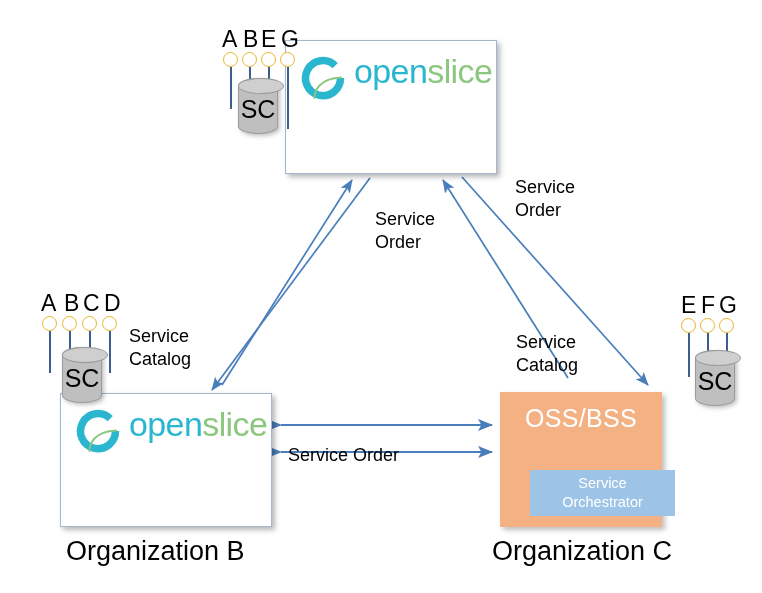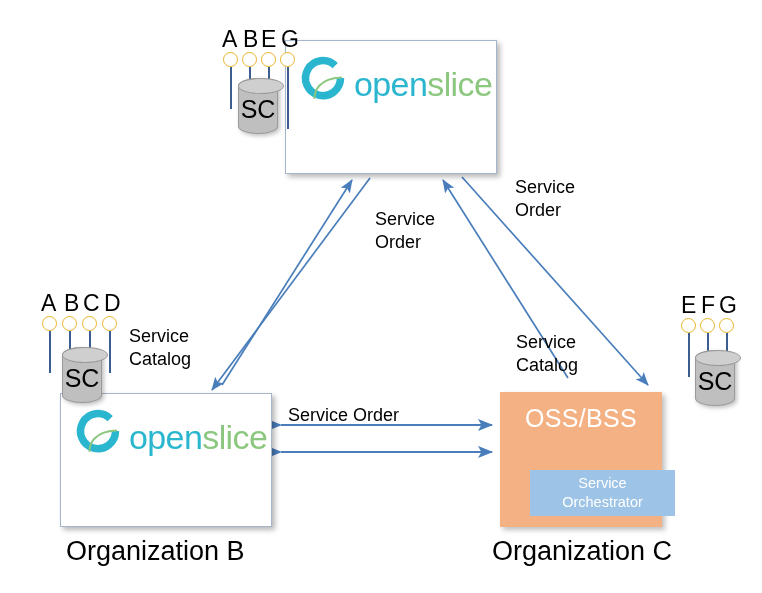--- a/index.html
+++ b/index.html
@@ -58,21 +58,21 @@
     justify-content: center;
     color: #ffffff;
     font-size: 14.5px;
     line-height: 19px;
   }
 
   
   .openslice-logo {
     position: absolute;
     display: flex;
-    align-items: flex-end;
+    align-items: flex-start;
   }
   #org-a-logo { left: 297px; top: 52px; }
   #org-b-logo { left: 72px;  top: 405px; }
   .logo-mark { width: 52px; height: 52px; display: block; }
   .logo-word {
     font-size: 34px;
     letter-spacing: -0.6px;
     margin-left: 5px;
     white-space: nowrap;
   }
@@ -287,15 +287,15 @@
     <div>Service</div>
     <div>Order</div>
   </div>
 
   <div class="edge-label" style="left:516px; top:331px;">
     <div>Service</div>
     <div>Catalog</div>
   </div>
 
 
-  <div class="edge-label" style="left:288px; top:404px;">Service Order</div>
+  <div class="edge-label" style="left:288px; top:444px;">Service Order</div>
 
 </div>
 
 </body></html>

